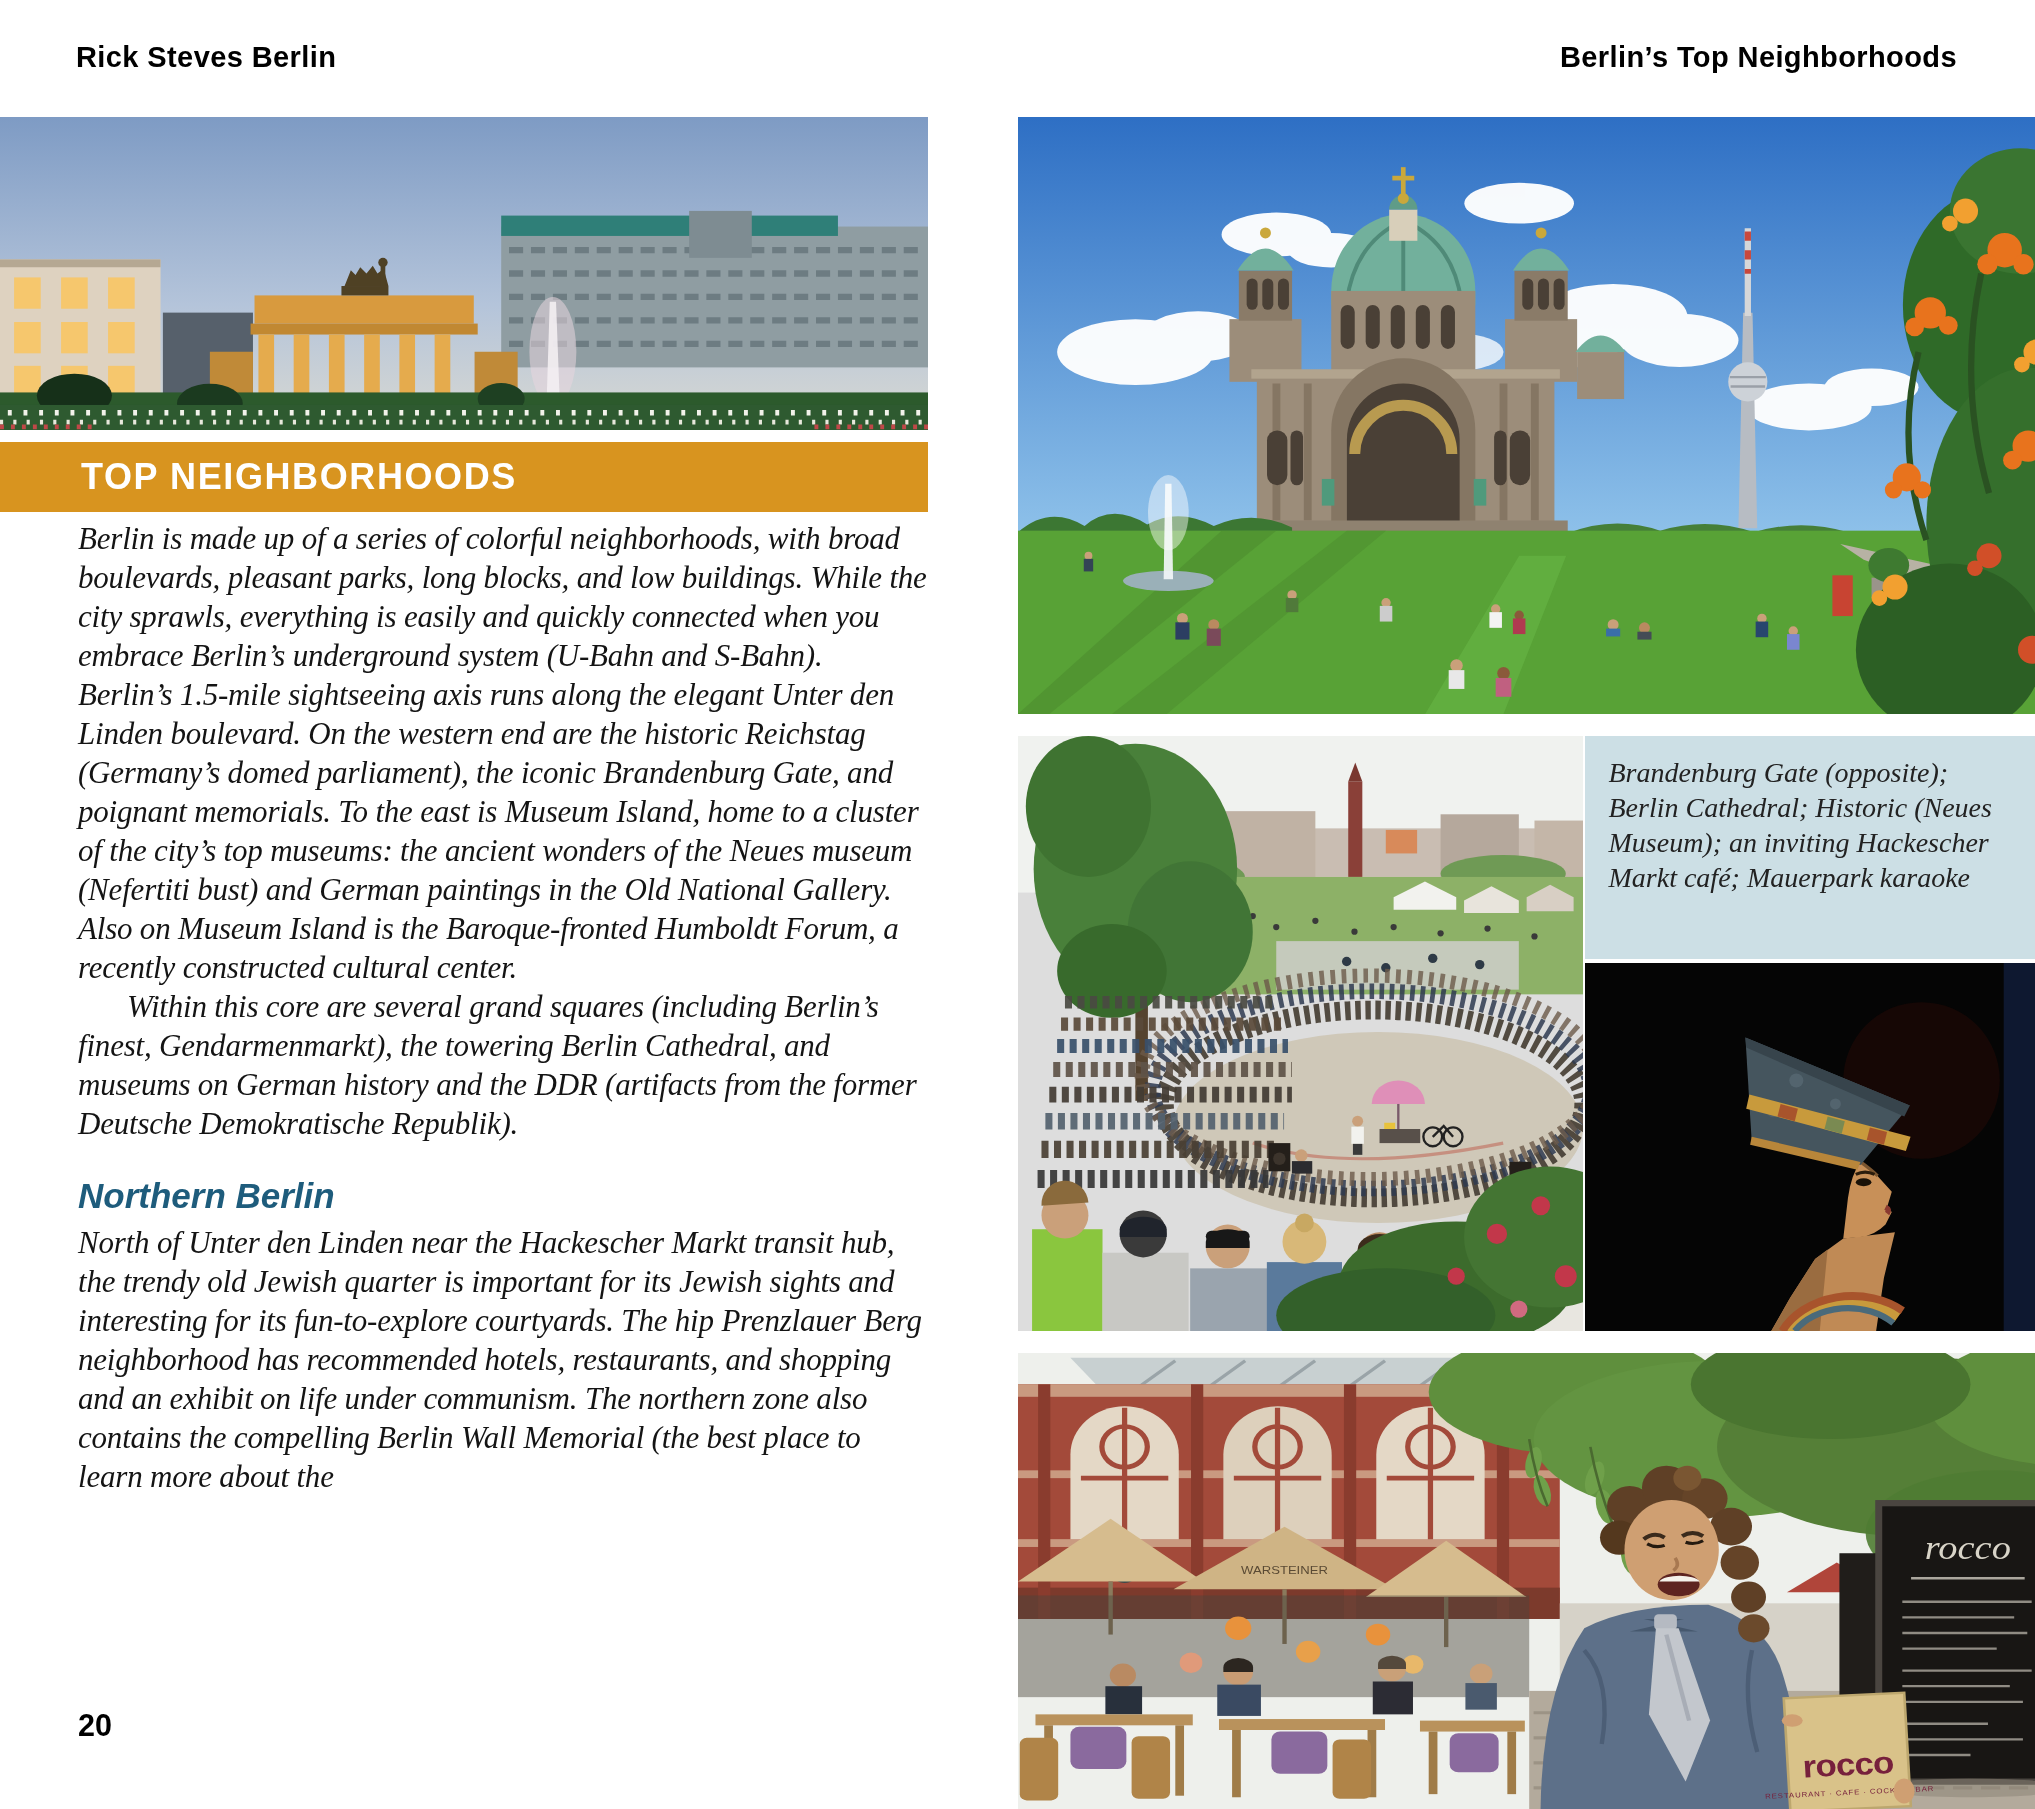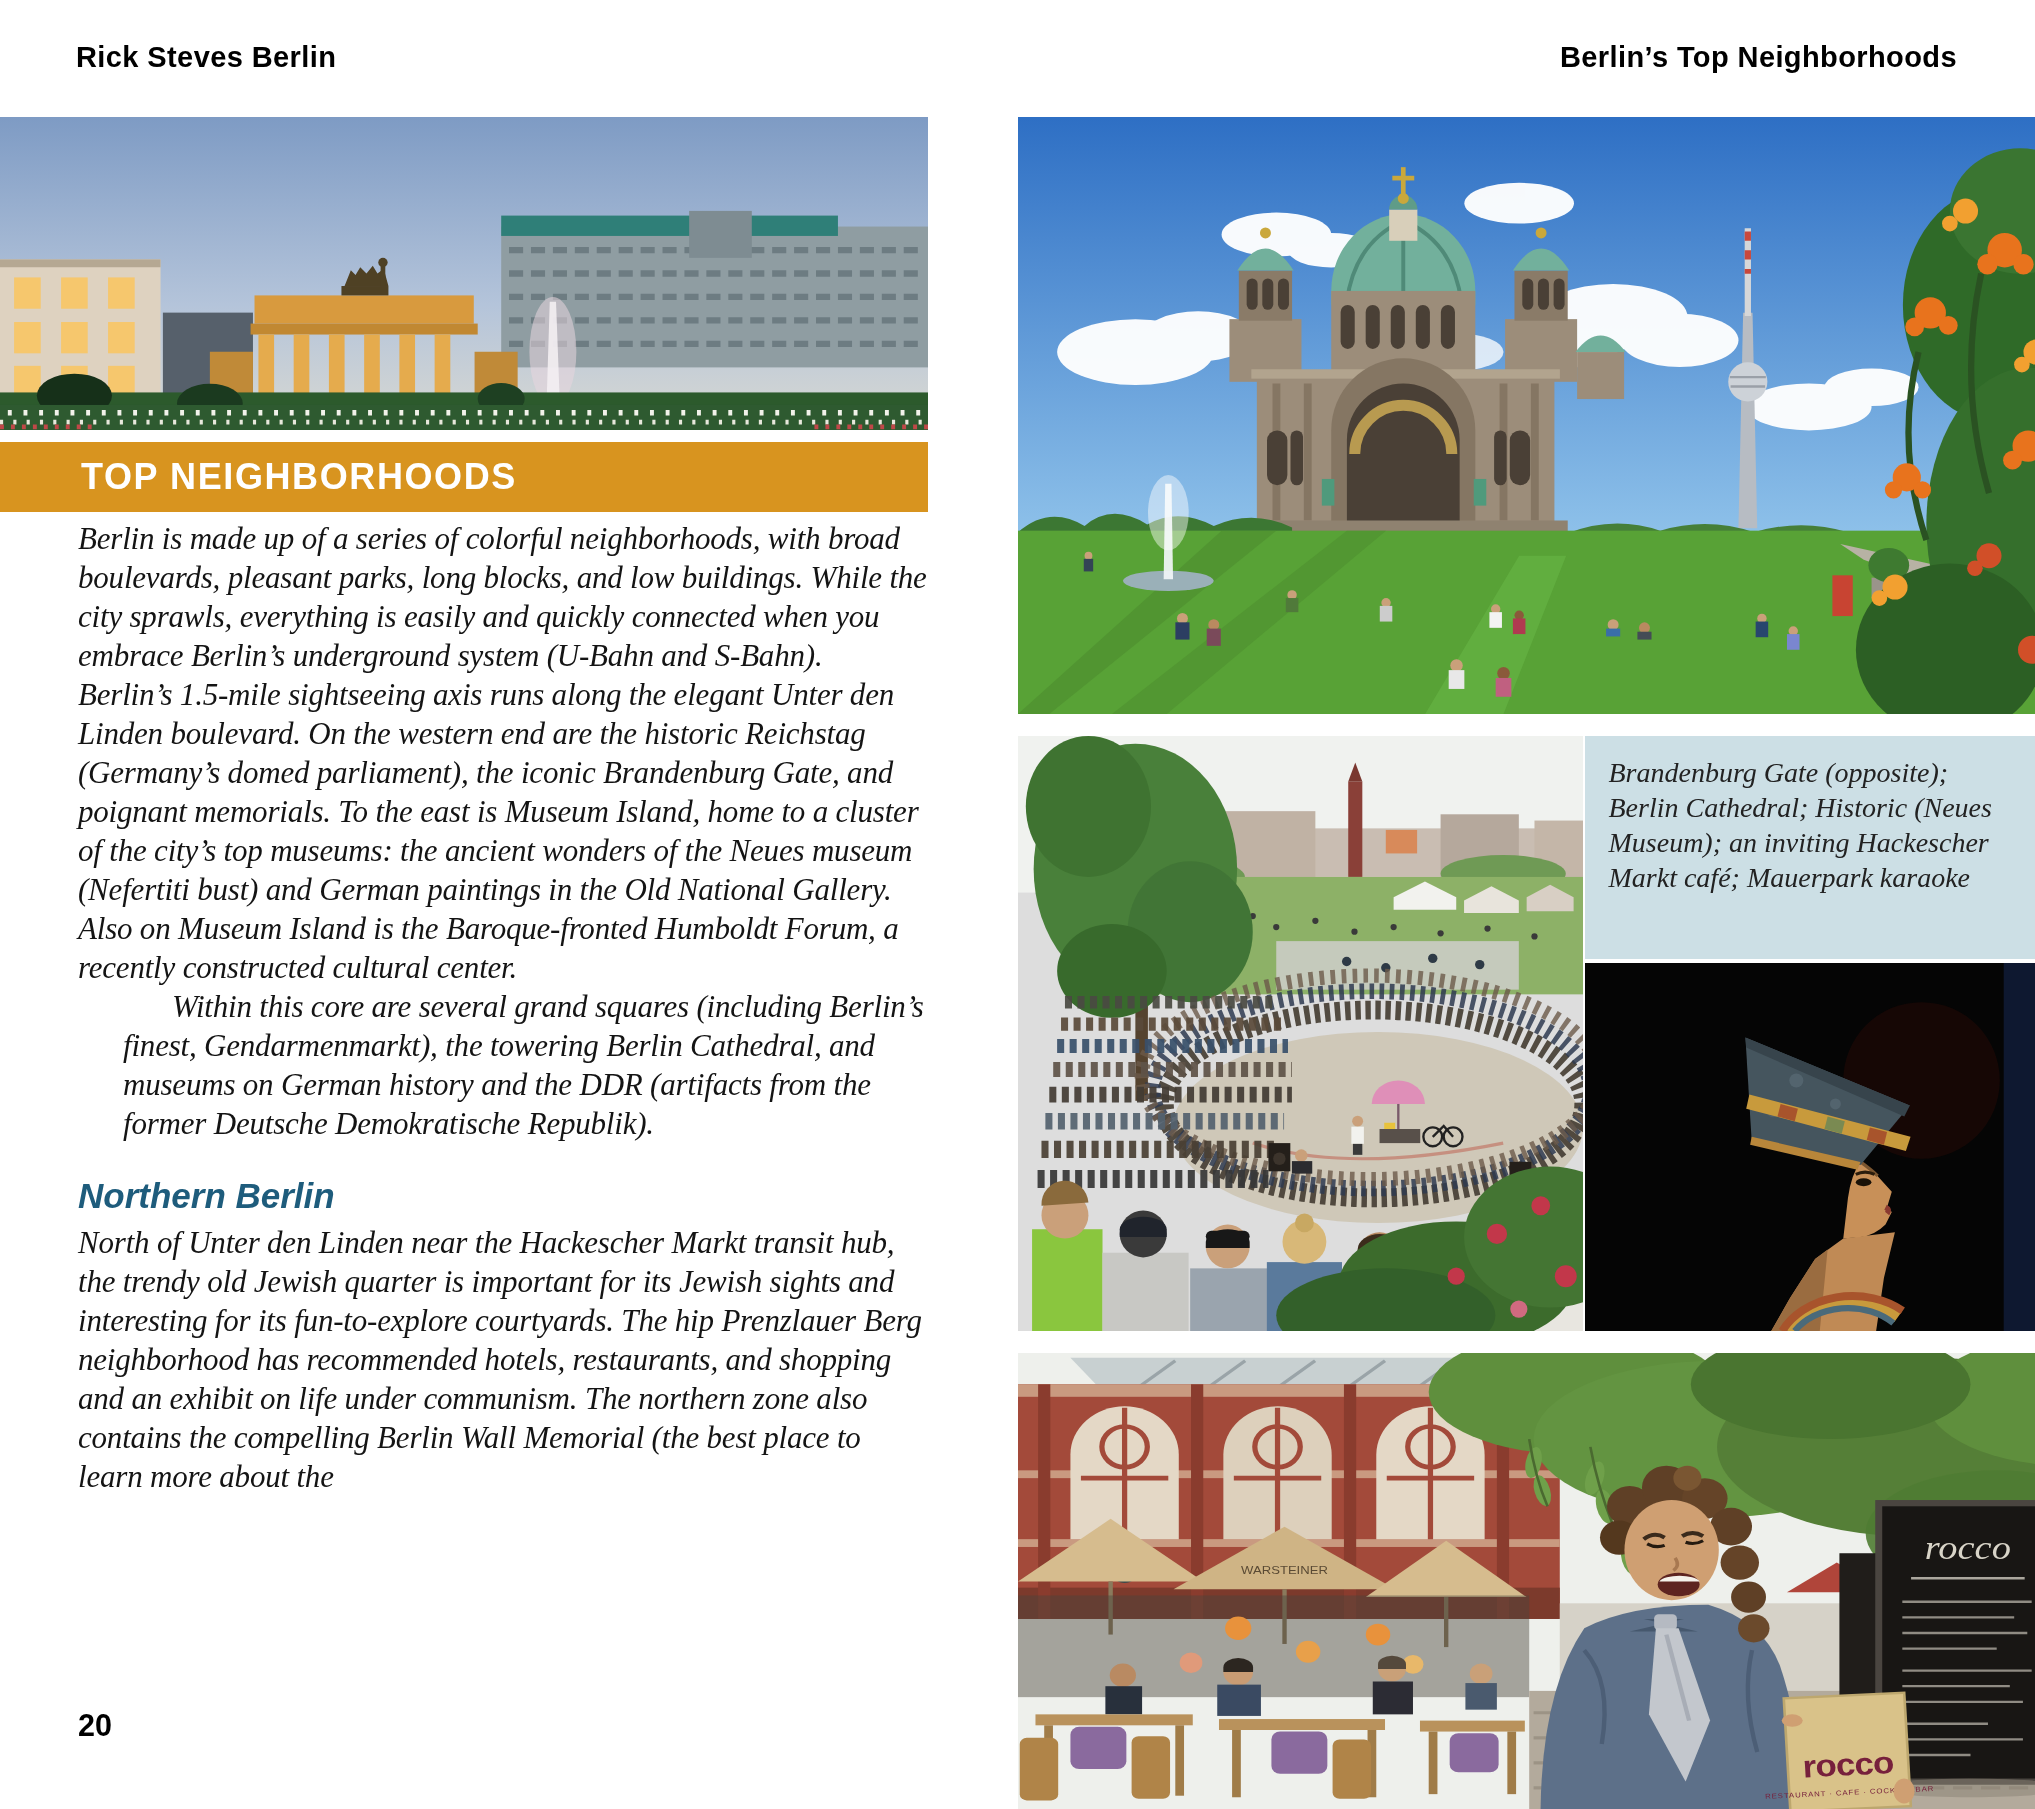--- a/index.html
+++ b/index.html
@@ -14,21 +14,21 @@
   #photo-brandenburg{left:0;top:117px;width:928px;height:313px;}
   #photo-cathedral{left:1018px;top:117px;width:1018px;height:597px;}
   #photo-karaoke{left:1018px;top:736px;width:565px;height:595px;}
   #photo-nefertiti{left:1585px;top:963px;width:450px;height:368px;}
   #photo-cafe{left:1018px;top:1353px;width:1136px;height:456px;}
   .banner{position:absolute;left:0;top:442px;width:928px;height:70px;display:flex;align-items:center;}
   .banner-label{font-family:"Liberation Sans",sans-serif;font-weight:bold;font-size:36px;
         letter-spacing:1.6px;color:#ffffff;padding-left:81px;}
   .article{position:absolute;left:78px;top:519px;width:852px;font-style:italic;}
   .article p{margin:0;font-size:31px;line-height:39px;letter-spacing:-0.2px;text-align:left;}
-  .article p.indent{text-indent:49px;margin-left:45px;}
+  .article p.indent{text-indent:49px;}
   .article h2{margin:34px 0 7.8px 0;font-family:"Liberation Sans",sans-serif;
         font-weight:bold;font-size:35px;line-height:38px;}
   .article h2 .qualifier{font-weight:normal;}
   .caption-box{position:absolute;left:1585px;top:736px;width:450px;height:223px;box-sizing:border-box;
         padding:19px 20.4px 0 23.5px;}
   .caption-box .caption-text{font-style:italic;font-size:28px;line-height:35px;color:#222;}
   .page-number{position:absolute;left:78px;top:1708px;font-family:"Liberation Sans",sans-serif;
         font-weight:bold;font-size:30.5px;color:#000;}
 </style>
 </head>

